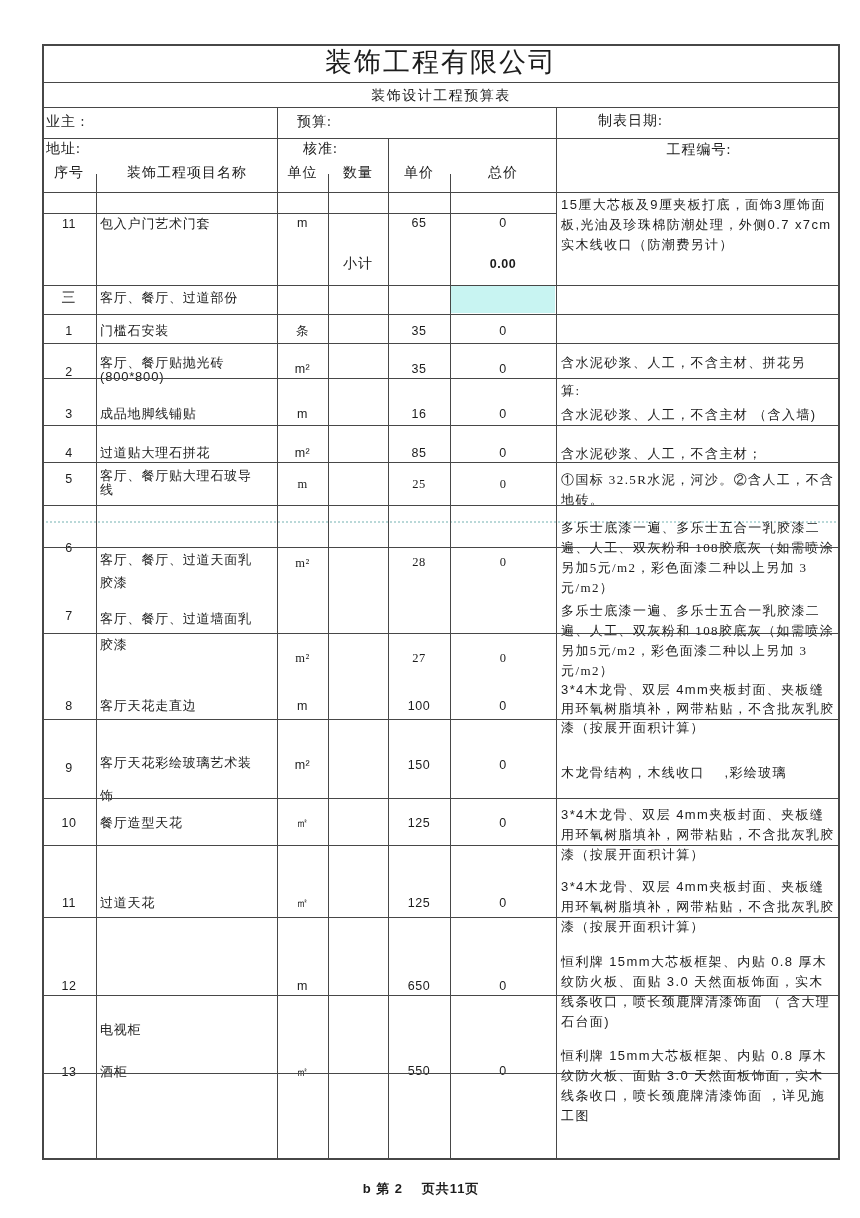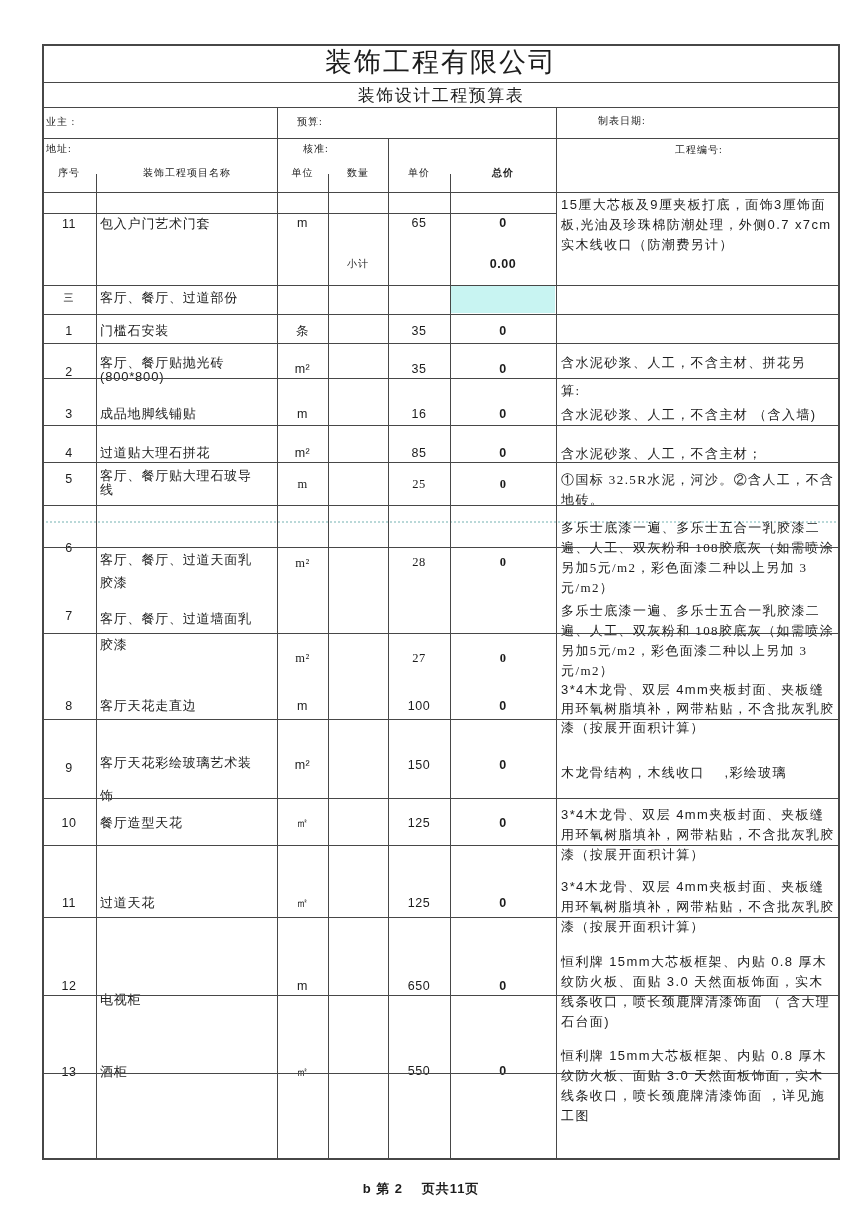--- a/index.html
+++ b/index.html
@@ -1,33 +1,33 @@
 <!DOCTYPE html>
 <html><head>
 <meta charset="utf-8">
 <style>
   html,body{margin:0;padding:0;background:#ffffff;}
   .page{position:relative;width:860px;height:1218px;background:#ffffff;overflow:hidden;
         font-family:"Liberation Sans",sans-serif;color:#1c1c1c;}
   .t{position:absolute;font-size:12.5px;line-height:16px;white-space:nowrap;z-index:3;}
-  .hd{font-size:10px;letter-spacing:1px;}
+  .hd{font-size:14px;letter-spacing:1px;}
   .nm{font-size:13px;letter-spacing:0.8px;}
   .num{font-size:12.5px;letter-spacing:0.5px;}
   .desc{font-size:13px;letter-spacing:1.4px;line-height:20px;white-space:normal;}
   .serif{font-family:"Liberation Serif","DejaVu Serif",serif;}
   .ctr{text-align:center;}
   .b{font-weight:700;}
   .title{font-size:27px;letter-spacing:2px;line-height:30px;}
-  .sub{font-size:17px;letter-spacing:1.5px;}
+  .sub{font-size:14px;letter-spacing:1.5px;}
   .c1{left:44px;width:50px;text-align:center;}
   .c2{left:100px;width:174px;}
   .c3{left:278px;width:49px;text-align:center;}
   .c4{left:329px;width:58px;text-align:center;}
   .c5{left:389px;width:60px;text-align:center;}
-  .c6{left:451px;width:104px;text-align:center;font-weight:bold;}
+  .c6{left:451px;width:104px;text-align:center;}
   .c7{left:561px;width:276px;}
   .gl{position:absolute;background:#474747;}
   .cyan{position:absolute;left:451px;top:286px;width:104px;height:27px;z-index:1;}
   .dot{position:absolute;left:42px;top:521px;width:798px;height:0;border-top:2px dotted #b9d8d8;z-index:1;}
 </style>
 </head>
 <body>
 
 <div class="page">
 
@@ -140,21 +140,21 @@
   <div class="t desc c7" style="top:805px">3*4木龙骨、双层 4mm夹板封面、夹板缝用环氧树脂填补，网带粘贴，不含批灰乳胶漆（按展开面积计算）</div>
 
   <div class="t num c1" style="top:895px">11</div>
   <div class="t nm  c2" style="top:895px">过道天花</div>
   <div class="t num serif c3" style="top:895px">㎡</div>
   <div class="t num c5" style="top:895px">125</div>
   <div class="t num c6" style="top:895px">0</div>
   <div class="t desc c7" style="top:877px">3*4木龙骨、双层 4mm夹板封面、夹板缝用环氧树脂填补，网带粘贴，不含批灰乳胶漆（按展开面积计算）</div>
 
   <div class="t num c1" style="top:978px">12</div>
-  <div class="t nm  c2" style="top:992px">电视柜</div>
+  <div class="t nm  c2" style="top:1022px">电视柜</div>
   <div class="t num c3" style="top:978px">m</div>
   <div class="t num c5" style="top:978px">650</div>
   <div class="t num c6" style="top:978px">0</div>
   <div class="t desc c7" style="top:952px">恒利牌 15mm大芯板框架、内贴 0.8 厚木纹防火板、面贴 3.0 天然面板饰面，实木线条收口，喷长颈鹿牌清漆饰面 （ 含大理石台面)</div>
 
   <div class="t num c1" style="top:1064px">13</div>
   <div class="t nm  c2" style="top:1064px">酒柜</div>
   <div class="t num serif c3" style="top:1064px">㎡</div>
   <div class="t num c5" style="top:1063px">550</div>
   <div class="t num c6" style="top:1063px">0</div>

